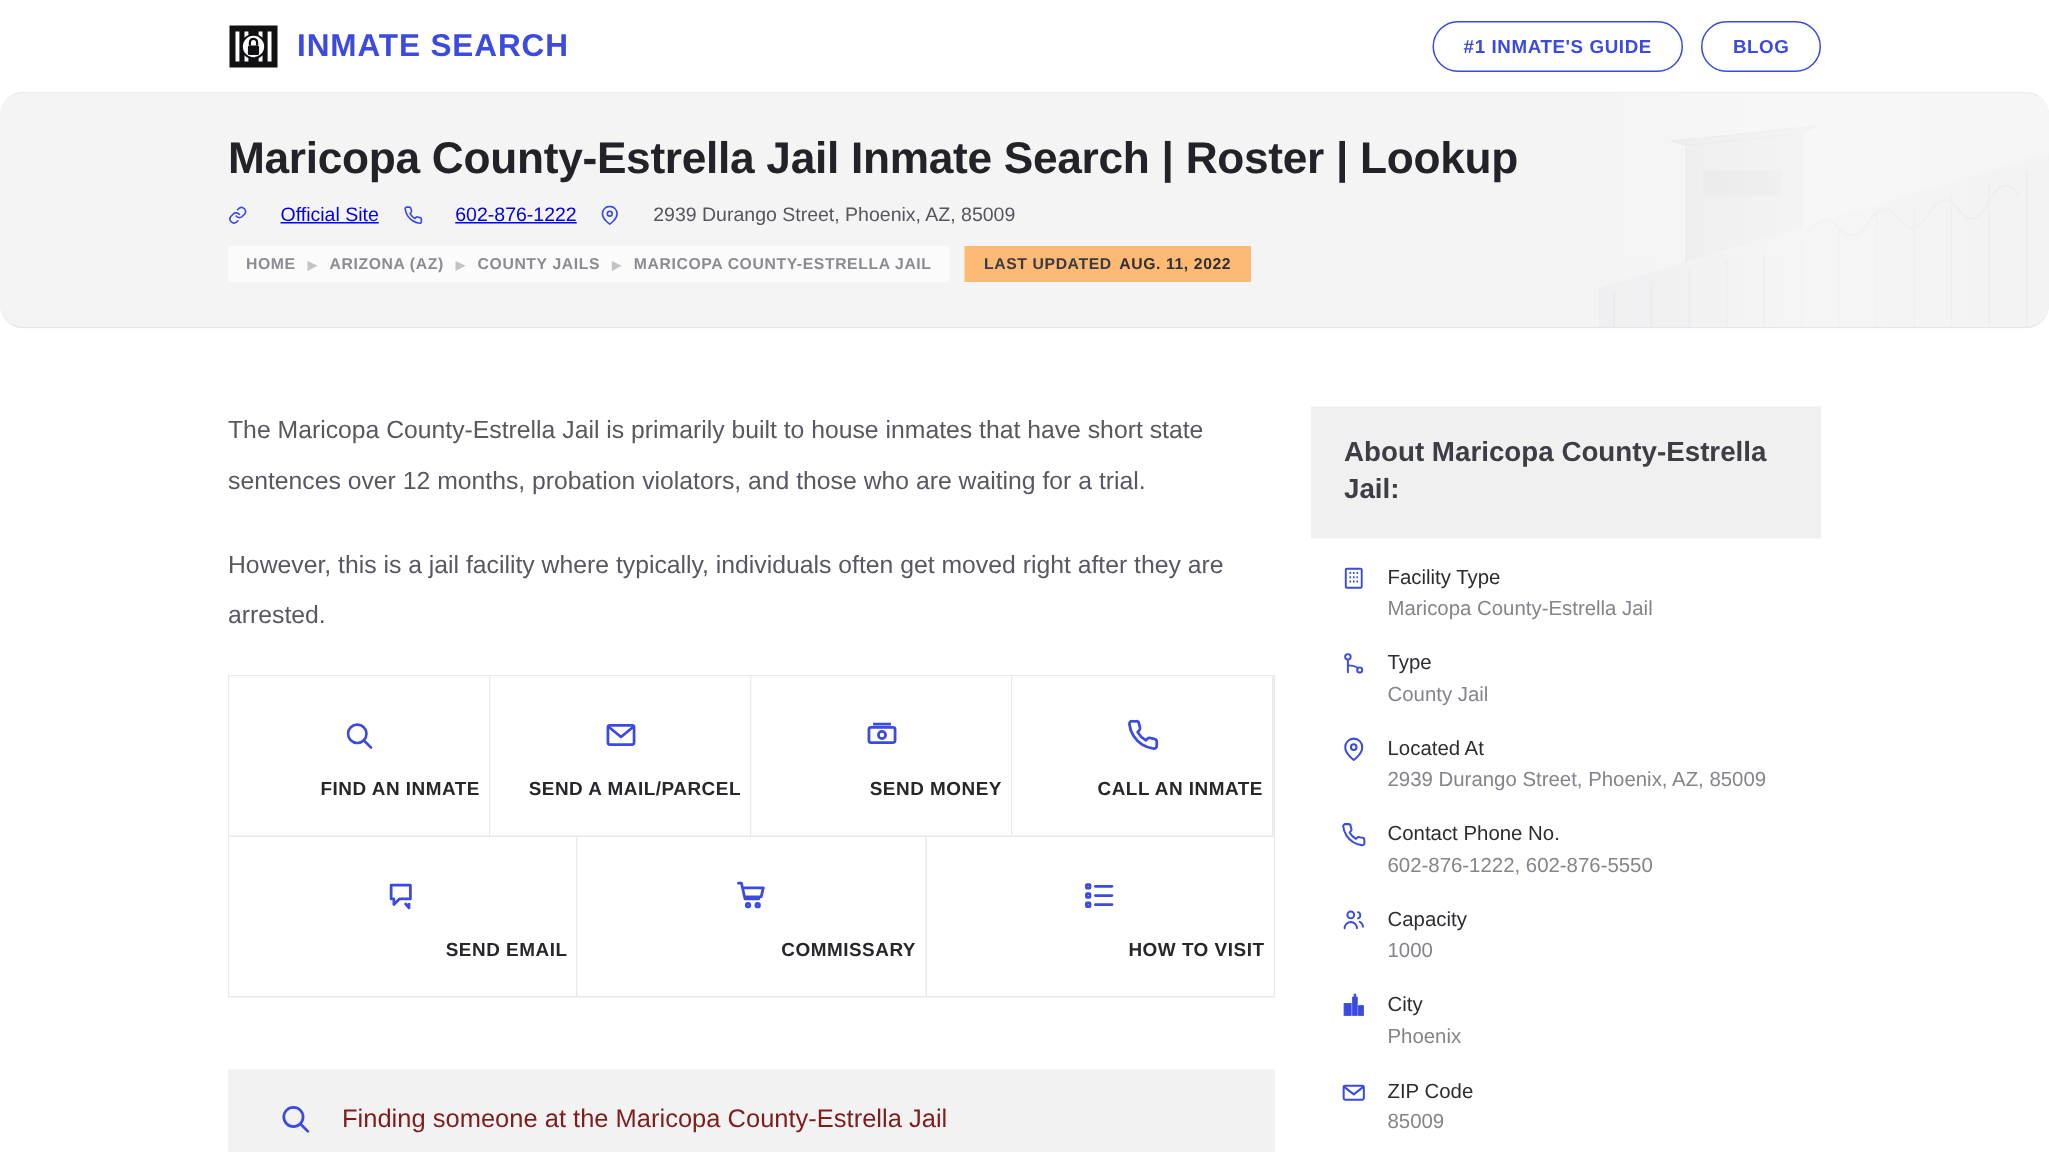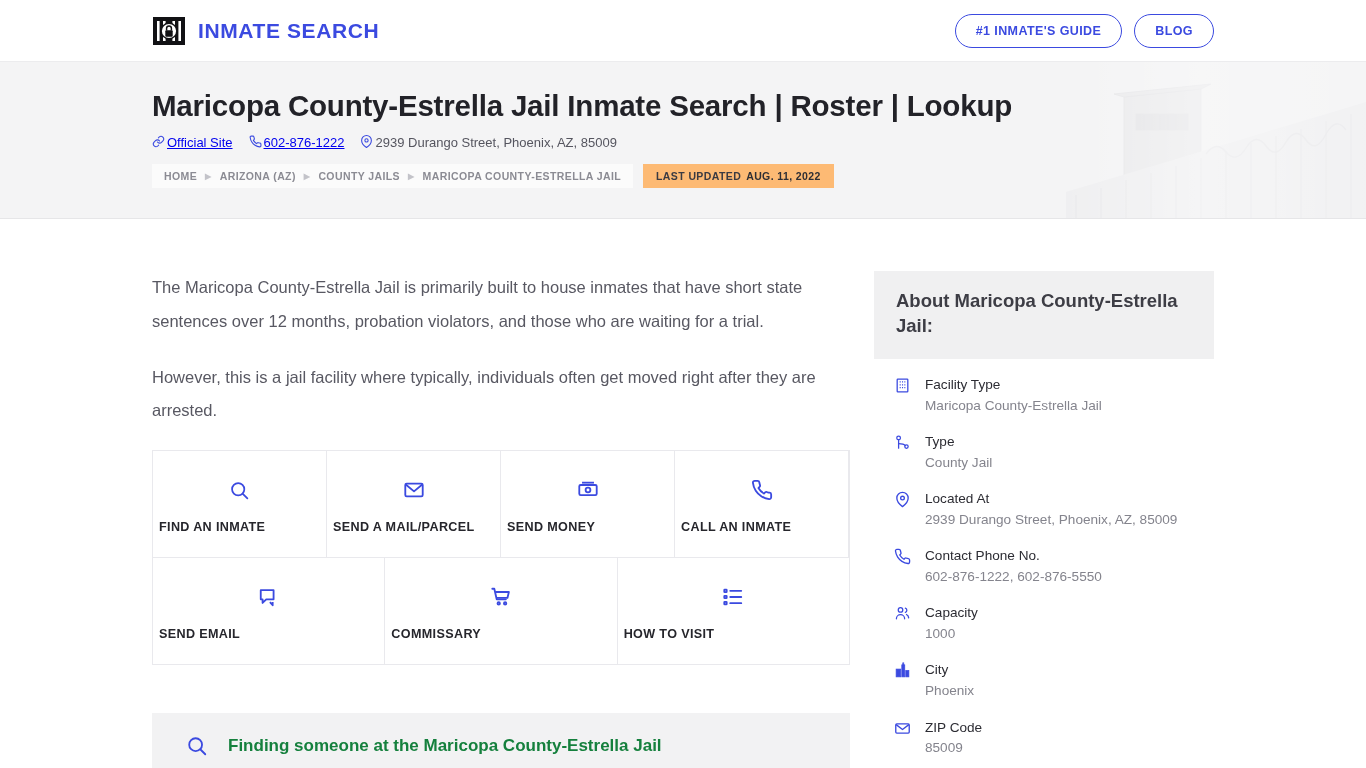--- a/index.html
+++ b/index.html
@@ -55,20 +55,21 @@
 
   
   .hero {
     position: relative;
     height: 158px;
     background: #f4f4f5;
     border-top: 1px solid #ececee;
     border-bottom: 1px solid #e6e6e8;
     padding: 26px 152px 0 152px;
     overflow: hidden;
+    border-radius: 16px;
   }
   .hero-art {
     position: absolute;
     right: 0; top: 0;
     width: 300px; height: 158px;
     opacity: 0.5;
     pointer-events: none;
   }
   .hero h1 {
     font-size: 29.5px;
@@ -80,21 +81,21 @@
   }
   .hero-meta {
     margin-top: 12px;
     display: flex;
     align-items: center;
     gap: 16px;
     font-size: 13px;
     color: #55555f;
     position: relative; z-index: 2;
   }
-  .hero-meta .mitem { display: flex; align-items: flex-start; gap: 2px; }
+  .hero-meta .mitem { display: flex; align-items: flex-end; gap: 22px; }
   .hero-meta svg { flex: none; }
 
   .crumbs {
     margin-top: 14px;
     display: flex;
     align-items: stretch;
     font-size: 10.5px;
     letter-spacing: 0.4px;
     position: relative; z-index: 2;
   }
@@ -139,21 +140,21 @@
   .actions {
     margin-top: 10px;
     border: 1px solid #e9e9ed;
     display: flex;
     flex-wrap: wrap;
   }
   .act {
     flex: 1 1 0;
     min-width: 0;
     padding: 26px 6px 22px 6px;
-    text-align: left;
+    text-align: right;
     border-right: 1px solid #e9e9ed;
     border-bottom: 1px solid #e9e9ed;
     background: #fff;
     cursor: pointer;
     text-decoration: none;
     display: block;
   }
   .act:last-child { border-right: none; }
   .act-ico {
     height: 26px;
@@ -176,22 +177,22 @@
     background: #f2f2f3;
     height: 66px;
     display: flex;
     align-items: center;
     gap: 20px;
     padding: 0 34px;
   }
   .searchbox .s-ico { color: #3b4ae0; display: flex; }
   .searchbox .s-txt {
     font-size: 17px;
-    font-weight: 700;
-    color: #15803d;
+    font-weight: 400;
+    color: #7f1d1d;
   }
 
   
   .panel { background: #ffffff; }
   .panel-head {
     background: #f0f0f1;
     padding: 18px 22px 20px 22px;
   }
   .panel-head h2 {
     font-size: 18.5px;

